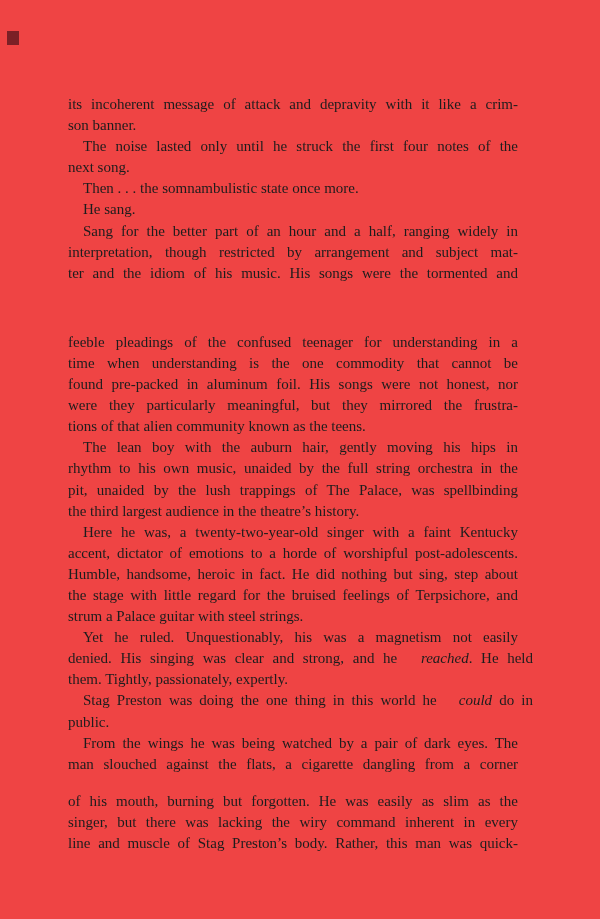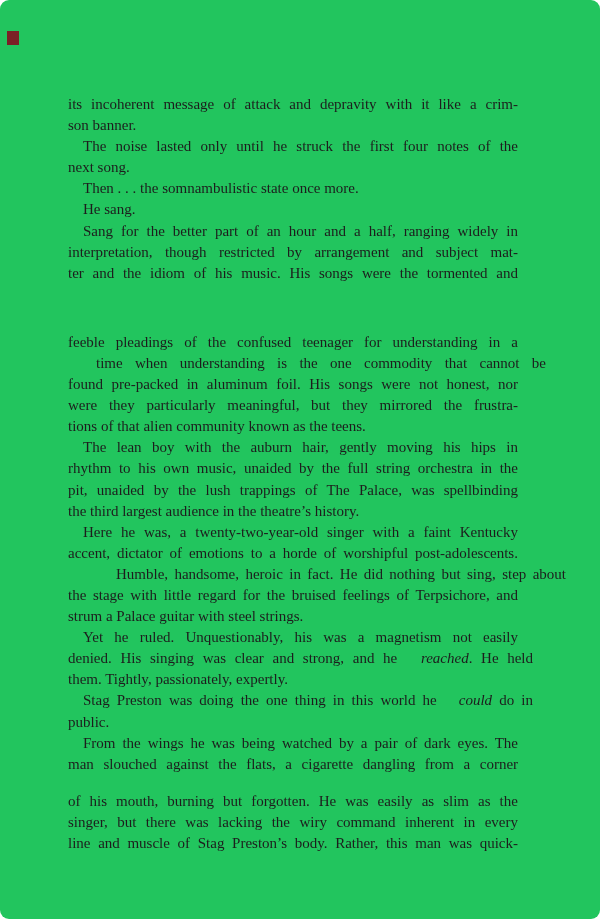--- a/index.html
+++ b/index.html
@@ -37,44 +37,44 @@
     height: 21.1px;
     line-height: 21.1px;
     white-space: nowrap;
   }
   .line.indent { padding-left: 15px; }
   .line em { font-style: italic; margin-left: 15px; }
 </style>
 </head>
 <body>
 
-<div class="page" style="background: #22c55e; border-radius: 9px;">
+<div class="page" style="background: #ef4444;">
   <div class="corner-mark" style="background: rgb(123, 32, 38);"></div>
   <div class="text-block" style="color: rgb(29, 29, 29);">
       <div class="line" style="word-spacing: 5.2px;"><span><span>its incoherent message of attack and depravity with it like a crim-</span></span></div>
       <div class="line"><span><span>son banner.</span></span></div>
       <div class="line indent" style="word-spacing: 5.42px;"><span><span>The noise lasted only until he struck the first four notes of the</span></span></div>
       <div class="line"><span><span>next song.</span></span></div>
       <div class="line indent"><span><span>Then . . . the somnambulistic state once more.</span></span></div>
       <div class="line indent"><span><span>He sang.</span></span></div>
       <div class="line indent" style="word-spacing: 4.24px;"><span><span>Sang for the better part of an hour and a half, ranging widely in</span></span></div>
       <div class="line" style="word-spacing: 8.59px;"><span><span>interpretation, though restricted by arrangement and subject mat-</span></span></div>
       <div class="line" style="word-spacing: 4.97px;"><span><span>ter and the idiom of his music. His songs were the tormented and</span></span></div>
       <div class="line" style="word-spacing: 7.28px; margin-top: 48px;"><span><span>feeble pleadings of the confused teenager for understanding in a</span></span></div>
-      <div class="line" style="word-spacing: 8.57px; margin-left: 28px;"><span><span>time when understanding is the one commodity that cannot be</span></span></div>
+      <div class="line" style="word-spacing: 8.57px;"><span><span>time when understanding is the one commodity that cannot be</span></span></div>
       <div class="line" style="word-spacing: 4.76px;"><span><span>found pre-packed in aluminum foil. His songs were not honest, nor</span></span></div>
       <div class="line" style="word-spacing: 7.99px;"><span><span>were they particularly meaningful, but they mirrored the frustra-</span></span></div>
       <div class="line"><span><span>tions of that alien community known as the teens.</span></span></div>
       <div class="line indent" style="word-spacing: 6.57px;"><span><span>The lean boy with the auburn hair, gently moving his hips in</span></span></div>
       <div class="line" style="word-spacing: 3.86px;"><span><span>rhythm to his own music, unaided by the full string orchestra in the</span></span></div>
       <div class="line" style="word-spacing: 5.53px;"><span><span>pit, unaided by the lush trappings of The Palace, was spellbinding</span></span></div>
       <div class="line"><span><span>the third largest audience in the theatre’s history.</span></span></div>
       <div class="line indent" style="word-spacing: 5.05px;"><span><span>Here he was, a twenty-two-year-old singer with a faint Kentucky</span></span></div>
       <div class="line" style="word-spacing: 3.11px;"><span><span>accent, dictator of emotions to a horde of worshipful post-adolescents.</span></span></div>
-      <div class="line" style="word-spacing: 2.62px; margin-left: 48px;"><span><span>Humble, handsome, heroic in fact. He did nothing but sing, step about</span></span></div>
+      <div class="line" style="word-spacing: 2.62px;"><span><span>Humble, handsome, heroic in fact. He did nothing but sing, step about</span></span></div>
       <div class="line" style="word-spacing: 2.86px;"><span><span>the stage with little regard for the bruised feelings of Terpsichore, and</span></span></div>
       <div class="line"><span><span>strum a Palace guitar with steel strings.</span></span></div>
       <div class="line indent" style="word-spacing: 7.46px;"><span><span>Yet he ruled. Unquestionably, his was a magnetism not easily</span></span></div>
       <div class="line" style="word-spacing: 4.91px;"><span><span>denied. His singing was clear and strong, and he </span><em>reached</em><span>. He held</span></span></div>
       <div class="line"><span><span>them. Tightly, passionately, expertly.</span></span></div>
       <div class="line indent" style="word-spacing: 3.37px;"><span><span>Stag Preston was doing the one thing in this world he </span><em>could</em><span> do in</span></span></div>
       <div class="line"><span><span>public.</span></span></div>
       <div class="line indent" style="word-spacing: 3.17px;"><span><span>From the wings he was being watched by a pair of dark eyes. The</span></span></div>
       <div class="line" style="word-spacing: 5.81px;"><span><span>man slouched against the flats, a cigarette dangling from a corner</span></span></div>
       <div class="line" style="word-spacing: 5.3px; margin-top: 16px;"><span><span>of his mouth, burning but forgotten. He was easily as slim as the</span></span></div>

